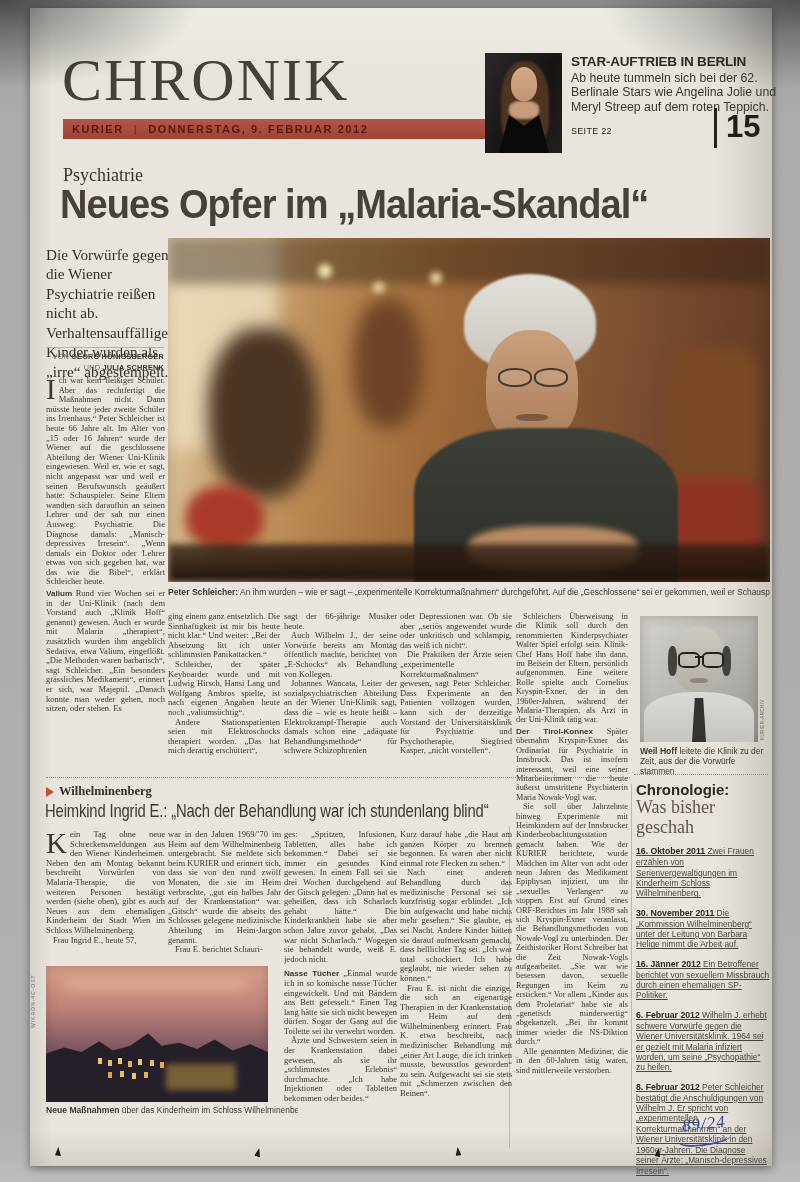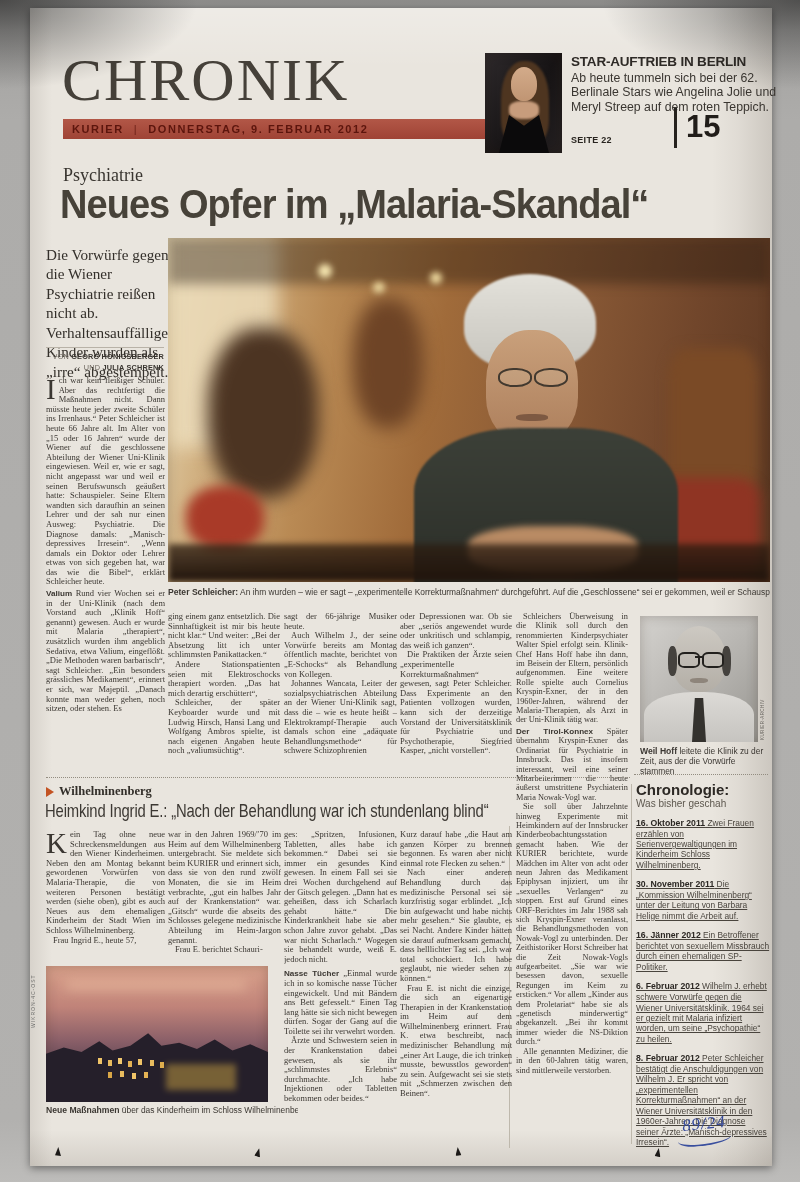--- a/index.html
+++ b/index.html
@@ -25,21 +25,21 @@
   
   .chronik{font-family:"Liberation Serif",serif;font-size:60px;line-height:1;color:#454039;letter-spacing:2px;}
   .redbar{height:20px;display:flex;align-items:center;gap:10px;padding-left:9px;
     background:linear-gradient(180deg,#b25747 0,#9f4335 100%);color:#5c150d;
     font-weight:bold;font-size:11px;letter-spacing:1.6px;}
   .redbar .sep{font-weight:normal;opacity:.8;}
   .pageno{border-left:3px solid #26221e;padding-left:9px;height:40px;line-height:38px;
     font-weight:bold;font-size:31px;color:#211d19;}
   .teaser-title{font-weight:bold;font-size:13.5px;color:#2e2a26;letter-spacing:-.2px;}
   .teaser-body{font-size:12.3px;line-height:1.16;color:#3a3631;margin-top:2px;width:222px;}
-  .teaser-page{font-weight:bold;font-size:9px;color:#28241f;margin-top:21px;letter-spacing:.3px;}
+  .teaser-page{font-weight:normal;font-size:9px;color:#28241f;margin-top:12px;letter-spacing:.3px;}
   
   .kicker{font-family:"Liberation Serif",serif;font-size:18px;color:#3a3631;}
   .hl{font-weight:bold;font-size:40px;line-height:1;color:#474239;letter-spacing:-1px;
     transform:scaleX(.95);transform-origin:left;white-space:nowrap;}
   .standfirst{font-family:"Liberation Serif",serif;font-size:15.2px;line-height:1.28;color:#332f2a;}
   .byline{font-size:7.3px;line-height:1.5;text-align:right;color:#6b655c;letter-spacing:.2px;}
   .byline b{color:#38342f;}
   .bt{font-family:"Liberation Serif",serif;font-size:8.5px;line-height:9.6px;color:#3b3732;
     text-align:justify;overflow:hidden;}
   .bt p{margin:0;}
@@ -48,21 +48,21 @@
   .bt .lead{font-family:"Liberation Sans",sans-serif;font-weight:bold;font-size:8.1px;}
   .dropcap{float:left;font-family:"Liberation Serif",serif;font-size:29px;line-height:25px;
     padding:1px 3px 0 0;color:#3b3732;}
   .cap{font-size:8.4px;line-height:1.18;color:#3b3732;}
   .cap b{font-size:8.6px;}
   .dotted{border-top:1px dotted #938d81;height:0;}
   .vrule{width:1px;background:#beb8ac;}
   .hairline{height:1px;background:#b8b2a7;}
   
   .chrono-title{font-weight:bold;font-size:15px;color:#2d2925;line-height:1.05;}
-  .chrono-sub{font-size:10px;color:#5d574e;line-height:1.1;}
+  .chrono-sub{font-size:18px;color:#5d574e;line-height:1.1;font-family:Liberation Serif, serif;}
   .chrono-item{margin-top:9px;font-size:8.4px;line-height:1.24;color:#494items:#49443d;}
   .chrono-item{color:#49443d;text-decoration:underline;}
   .chrono-item b{color:#2b2723;font-size:8.7px;}
   .vcredit{writing-mode:vertical-rl;transform:rotate(180deg);font-size:4.5px;color:#6e6a64;letter-spacing:.4px;}
   
   .seclabel{font-weight:bold;font-size:12.5px;color:#332f2a;display:flex;align-items:center;gap:5px;}
   .seclabel .arrow{width:0;height:0;border-left:8px solid #c35323;border-top:5px solid transparent;border-bottom:5px solid transparent;}
   .hl2{font-size:19px;color:#3c3833;white-space:nowrap;transform:scaleX(.78);transform-origin:left;letter-spacing:-.2px;}
   
   .photo{overflow:hidden;box-shadow:inset 0 0 12px rgba(40,25,10,.25);}
@@ -92,21 +92,21 @@
     <div class="ph" style="left:26px;top:14px;width:26px;height:34px;border-radius:50% 50% 45% 45%;background:linear-gradient(180deg,#d3ab8a,#c09573);"></div>
     <div class="ph blur1" style="left:24px;top:48px;width:30px;height:18px;background:#c79c7c;border-radius:40%;"></div>
     <div class="ph" style="left:14px;top:62px;width:50px;height:38px;background:#0b0a0b;clip-path:polygon(20% 0,50% 28%,80% 0,100% 100%,0 100%);"></div>
   </div>
 
   <div class="abs" style="left:541px;top:46px;">
     <div class="teaser-title">STAR-AUFTRIEB IN BERLIN</div>
     <div class="teaser-body">Ab heute tummeln sich bei der 62. Berlinale Stars wie Angelina Jolie und Meryl Streep auf dem roten Teppich.</div>
     <div class="teaser-page">SEITE 22</div>
   </div>
-  <div class="abs pageno" style="left:644px;top:100px;">15</div>
+  <div class="abs pageno" style="left:684px;top:100px;">15</div>
 
   <div class="abs kicker" style="left:33px;top:157px;">Psychiatrie</div>
   <div class="abs hl" style="left:30px;top:176px;">Neues Opfer im „Malaria-Skandal“</div>
   <div class="abs standfirst" style="left:16px;top:237px;width:128px;">Die Vorwürfe gegen die Wiener Psychiatrie reißen nicht ab. Verhaltensauffällige Kinder wurden als „irre“ abgestempelt.</div>
   <div class="abs hairline" style="left:16px;top:339px;width:118px;"></div>
   <div class="abs byline" style="left:10px;top:344px;width:124px;">
     <span>VON </span><b>GEORG HÖNIGSBERGER</b><br>
     <span>UND </span><b>JULIA SCHRENK</b>
   </div>
 
@@ -134,30 +134,30 @@
   <div class="abs cap" style="left:138px;top:579px;width:602px;white-space:nowrap;overflow:hidden;">
     <b>Peter Schleicher:</b><span> An ihm wurden – wie er sagt – „experimentelle Korrekturmaßnahmen“ durchgeführt. Auf die „Geschlossene“ sei er gekommen, weil er Schauspieler werden wollte</span>
   </div>
 
   <div class="abs bt" style="left:16px;top:368px;width:119px;height:414px;">
     <p><span class="dropcap">I</span><span>ch war kein fleißiger Schüler. Aber das rechtfertigt die Maßnahmen nicht. Dann müsste heute jeder zweite Schüler ins Irrenhaus.“ Peter Schleicher ist heute 66 Jahre alt. Im Alter von „15 oder 16 Jahren“ wurde der Wiener auf die geschlossene Abteilung der Wiener Uni-Klinik eingewiesen. Weil er, wie er sagt, nicht angepasst war und weil er seinen Berufswunsch geäußert hatte: Schauspieler. Seine Eltern wandten sich daraufhin an seinen Lehrer und der sah nur einen Ausweg: Psychiatrie. Die Diagnose damals: „Manisch-depressives Irresein“. „Wenn damals ein Doktor oder Lehrer etwas von sich gegeben hat, war das wie die Bibel“, erklärt Schleicher heute.</span></p>
     <p class="pl"><b class="lead">Valium</b><span> Rund vier Wochen sei er in der Uni-Klinik (nach dem Vorstand auch „Klinik Hoff“ genannt) gewesen. Auch er wurde mit Malaria „therapiert“, zusätzlich wurden ihm angeblich Sedativa, etwa Valium, eingeflößt. „Die Methoden waren barbarisch“, sagt Schleicher. „Ein besonders grässliches Medikament“, erinnert er sich, war Majeptil. „Danach konnte man weder gehen, noch sitzen, oder stehen. Es</span></p>
   </div>
   <div class="abs bt" style="left:138px;top:604px;width:112px;height:178px;">
     <p><span>ging einem ganz entsetzlich. Die Sinnhaftigkeit ist mir bis heute nicht klar.“ Und weiter: „Bei der Absetzung litt ich unter schlimmsten Panikattacken.“</span></p>
+    <p class="ind"><span>Schleicher, der später Keyboarder wurde und mit Ludwig Hirsch, Hansi Lang und Wolfgang Ambros spielte, ist nach eigenen Angaben heute noch „valiumsüchtig“.</span></p>
     <p class="ind"><span>Andere Stationspatienten seien mit Elektroschocks therapiert worden. „Das hat mich derartig erschüttert“,</span></p>
-    <p class="ind"><span>Schleicher, der später Keyboarder wurde und mit Ludwig Hirsch, Hansi Lang und Wolfgang Ambros spielte, ist nach eigenen Angaben heute noch „valiumsüchtig“.</span></p>
   </div>
   <div class="abs bt" style="left:254px;top:604px;width:113px;height:178px;">
     <p><span>sagt der 66-jährige Musiker heute.</span></p>
     <p class="ind"><span>Auch Wilhelm J., der seine Vorwürfe bereits am Montag öffentlich machte, berichtet von „E-Schocks“ als Behandlung von Kollegen.</span></p>
     <p class="ind"><span>Johannes Wancata, Leiter der sozialpsychiatrischen Abteilung an der Wiener Uni-Klinik sagt, dass die – wie es heute heißt – Elektrokrampf-Therapie auch damals schon eine „adäquate Behandlungsmethode“ für schwere Schizophrenien</span></p>
   </div>
   <div class="abs bt" style="left:370px;top:604px;width:112px;height:178px;">
-    <p><span>oder Depressionen war. Ob sie aber „seriös angewendet wurde oder unkritisch und schlampig, das weiß ich ganzen“.</span></p>
+    <p><span>oder Depressionen war. Ob sie aber „seriös angewendet wurde oder unkritisch und schlampig, das weiß ich nicht“.</span></p>
     <p class="ind"><span>Die Praktiken der Ärzte seien „experimentelle Korrekturmaßnahmen“ gewesen, sagt Peter Schleicher. Dass Experimente an den Patienten vollzogen wurden, kann sich der derzeitige Vorstand der Universitätsklinik für Psychiatrie und Psychotherapie, Siegfried Kasper, „nicht vorstellen“.</span></p>
   </div>
   <div class="abs bt" style="left:486px;top:604px;width:112px;height:536px;font-size:8.3px;line-height:9.4px;">
     <p class="ind"><span>Schleichers Überweisung in die Klinik soll durch den renommierten Kinderpsychiater Walter Spiel erfolgt sein. Klinik-Chef Hans Hoff habe ihn dann, im Beisein der Eltern, persönlich aufgenommen. Eine weitere Rolle spielte auch Cornelius Kryspin-Exner, der in den 1960er-Jahren, während der Malaria-Therapien, als Arzt in der Uni-Klinik tätig war.</span></p>
     <p class="pl"><b class="lead">Der Tirol-Konnex</b><span> Später übernahm Kryspin-Exner das Ordinariat für Psychiatrie in Innsbruck. Das ist insofern interessant, weil eine seiner Mitarbeiterinnen die heute äußerst umstrittene Psychiaterin Maria Nowak-Vogl war.</span></p>
     <p class="ind"><span>Sie soll über Jahrzehnte hinweg Experimente mit Heimkindern auf der Innsbrucker Kinderbeobachtungsstation gemacht haben. Wie der KURIER berichtete, wurde Mädchen im Alter von acht oder neun Jahren das Medikament Epiphysan injiziert, um ihr „sexuelles Verlangen“ zu stoppen. Erst auf Grund eines ORF-Berichtes im Jahr 1988 sah sich Kryspin-Exner veranlasst, die Behandlungsmethoden von Nowak-Vogl zu unterbinden. Der Zeithistoriker Horst Schreiber hat die Zeit Nowak-Vogls aufgearbeitet. „Sie war wie besessen davon, sexuelle Regungen im Keim zu ersticken.“ Vor allem „Kinder aus dem Proletariat“ habe sie als „genetisch minderwertig“ abgekanzelt. „Bei ihr kommt immer wieder die NS-Diktion durch.“</span></p>
     <p class="ind"><span>Alle genannten Mediziner, die in den 60-Jahren tätig waren, sind mittlerweile verstorben.</span></p>
   </div>
 
   <div class="abs photo" style="left:610px;top:608px;width:118px;height:126px;background:linear-gradient(135deg,#d4d2ce 0,#b5b3af 55%,#999792 100%);">
@@ -191,21 +191,21 @@
   <div class="abs vrule" style="left:601px;top:776px;height:360px;"></div>
 
   <div class="abs dotted" style="left:16px;top:769px;width:584px;"></div>
   <div class="abs seclabel" style="left:16px;top:776px;font-family:Liberation Serif, serif;">
     <span class="arrow"></span>
     <span>Wilhelminenberg</span>
   </div>
   <div class="abs hl2" style="left:15px;top:792px;">Heimkind Ingrid E.: „Nach der Behandlung war ich stundenlang blind“</div>
 
   <div class="abs bt" style="left:16px;top:822px;width:119px;height:134px;">
-    <p><span class="dropcap">K</span><span>ein Tag ohne neue Schreckensmeldungen aus den Wiener Kinderheimen. Neben den am Montag bekannt gewordenen Vorwürfen von Malaria-Therapie, die von weiteren Personen bestätigt werden (siehe oben), gibt es auch Neues aus dem ehemaligen Kinderheim der Stadt Wien im Schloss Wilhelminenberg.</span></p>
+    <p><span class="dropcap">K</span><span>ein Tag ohne neue Schreckensmeldungen aus den Wiener Kinderheimen. Neben den am Montag bekannt beschreibt Vorwürfen von Malaria-Therapie, die von weiteren Personen bestätigt werden (siehe oben), gibt es auch Neues aus dem ehemaligen Kinderheim der Stadt Wien im Schloss Wilhelminenberg.</span></p>
     <p class="ind"><span>Frau Ingrid E., heute 57,</span></p>
   </div>
   <div class="abs bt" style="left:138px;top:822px;width:113px;height:132px;">
     <p><span>war in den Jahren 1969/’70 im Heim auf dem Wilhelminenberg untergebracht. Sie meldete sich beim KURIER und erinnert sich, dass sie von den rund zwölf Monaten, die sie im Heim verbrachte, „gut ein halbes Jahr auf der Krankenstation“ war. „Gitsch“ wurde die abseits des Schlosses gelegene medizinische Abteilung im Heim-Jargon genannt.</span></p>
     <p class="ind"><span>Frau E. berichtet Schauri-</span></p>
   </div>
   <div class="abs bt" style="left:254px;top:822px;width:113px;height:320px;">
     <p><span>ges: „Spritzen, Infusionen, Tabletten, alles habe ich bekommen.“ Dabei sei sie immer ein gesundes Kind gewesen. In einem Fall sei sie drei Wochen durchgehend auf der Gitsch gelegen. „Dann hat es geheißen, dass ich Scharlach gehabt hätte.“ Die Kinderkrankheit habe sie aber schon Jahre zuvor gehabt. „Das war nicht Scharlach.“ Wogegen sie behandelt wurde, weiß E. jedoch nicht.</span></p>
     <p class="pl" style="margin-top:5px;"><b class="lead">Nasse Tücher</b><span> „Einmal wurde ich in so komische nasse Tücher eingewickelt. Und mit Bändern ans Bett gefesselt.“ Einen Tag lang hätte sie sich nicht bewegen dürfen. Sogar der Gang auf die Toilette sei ihr verwehrt worden.</span></p>
     <p class="ind"><span>Ärzte und Schwestern seien in der Krankenstation dabei gewesen, als sie ihr „schlimmstes Erlebnis“ durchmachte. „Ich habe Injektionen oder Tabletten bekommen oder beides.“</span></p>

